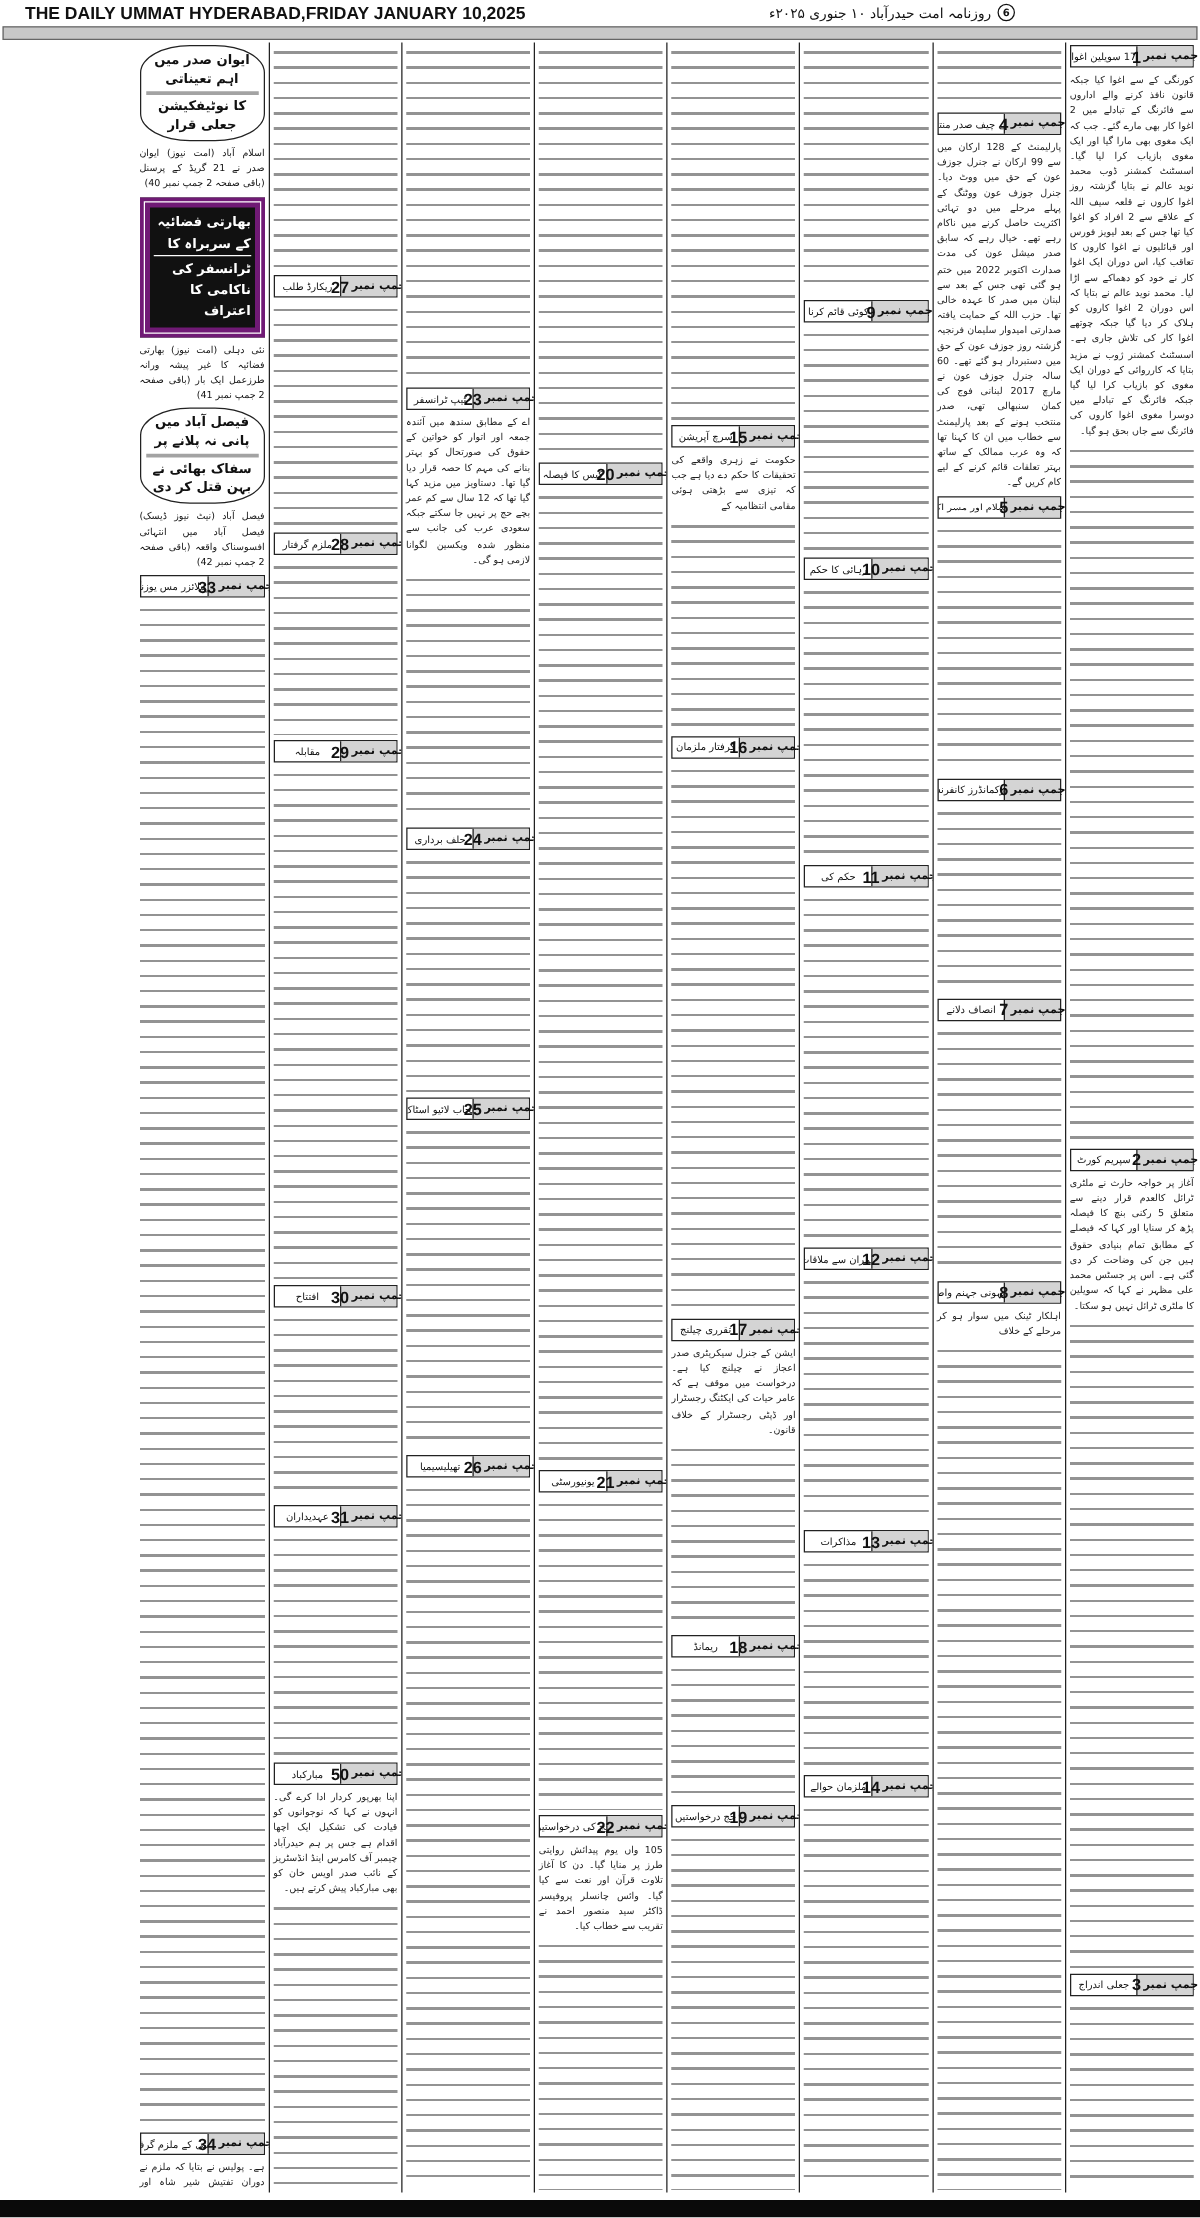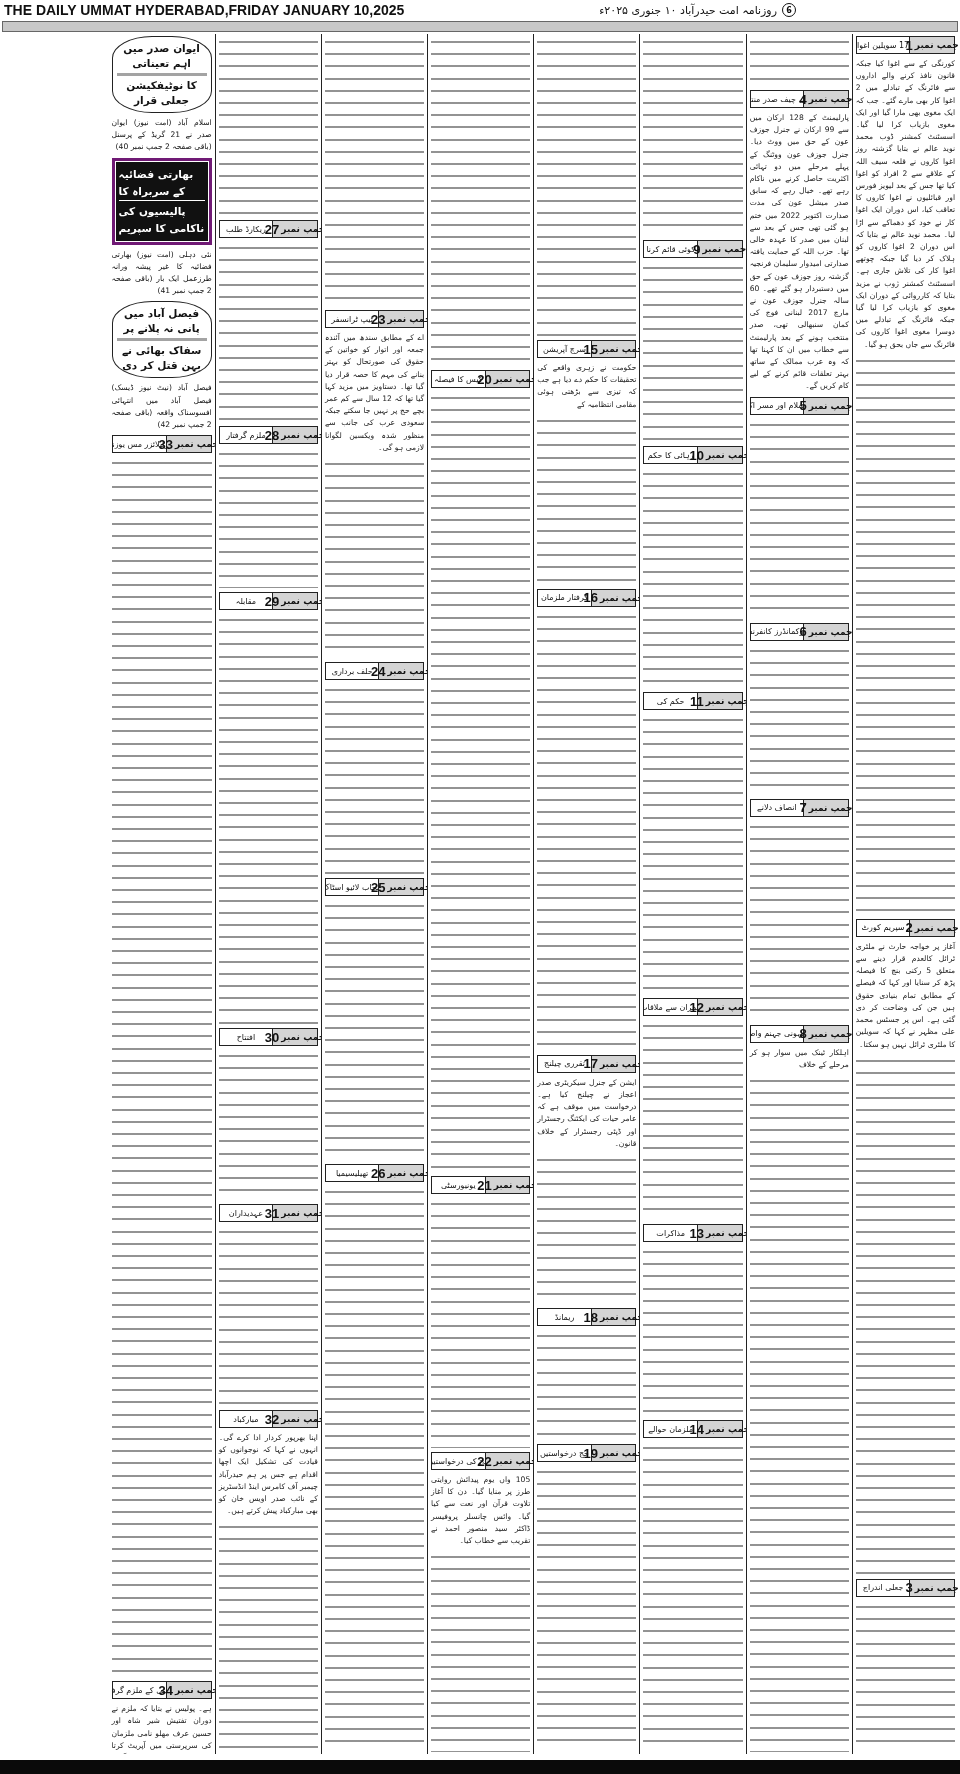--- a/index.html
+++ b/index.html
@@ -1,40 +1,40 @@
 <!DOCTYPE html>
 <html><head>
 <meta charset="utf-8">
 <style>
   * { box-sizing: border-box; margin: 0; padding: 0; }
   html, body { width: 960px; height: 1774px; background: #ffffff; overflow: hidden; }
   body { font-family: "DejaVu Sans", sans-serif; color: #111; position: relative; }
 
-  .masthead { position: absolute; left: 0; top: 0; width: 800px; height: 20px; display: flex; justify-content: space-between; align-items: center; padding: 0 4px; }
+  .masthead { position: absolute; left: 16px; top: 0; width: 800px; height: 20px; display: flex; justify-content: space-between; align-items: center; padding: 0 4px; }
   .masthead .en-title { font-family: "Liberation Sans", sans-serif; font-weight: bold; font-size: 14px; letter-spacing: 0; }
   .masthead .ur-title { font-family: "DejaVu Sans", sans-serif; font-size: 11px; direction: rtl; display: flex; align-items: center; gap: 5px; }
   .masthead .page-no { display: inline-flex; width: 14px; height: 14px; border: 1.5px solid #111; border-radius: 50%; align-items: center; justify-content: center; font-size: 8px; font-weight: bold; }
 
   .grey-band { position: absolute; left: 2px; top: 21px; width: 956px; height: 11px; background: #c8c8c8; border: 1px solid #666; }
 
   .columns { position: absolute; left: 2px; top: 34px; width: 956px; height: 1720px; display: flex; flex-direction: row-reverse; }
   .col { width: 106.2px; height: 100%; border-left: 1px solid #222; padding: 2px 3px; overflow: hidden; direction: rtl; display: flex; flex-direction: column; gap: 4px; }
   .col:last-child { border-left: none; }
 
   .box-head { display: flex; flex-direction: row; border: 1px solid #222; height: 18px; direction: rtl; flex-shrink: 0; }
   .box-head .num { width: 46%; background: #d4d4d4; border-left: 1px solid #222; display: flex; align-items: center; justify-content: center; font-size: 9px; font-weight: bold; white-space: nowrap; }
   .box-head .num b { font-family: "Liberation Sans", sans-serif; font-size: 13px; margin-right: 2px; }
   .box-head .topic { flex: 1; display: flex; align-items: center; justify-content: center; font-size: 8px; white-space: nowrap; overflow: hidden; }
 
   .body-text { font-size: 7.6px; line-height: 12.2px; text-align: justify; direction: rtl; color: #1a1a1a; flex-shrink: 0; }
   .filler { flex: 1; background-image: repeating-linear-gradient(to bottom, transparent 0, transparent 5px, #3a3a3a 5px, #3a3a3a 7px, transparent 7px, transparent 12.2px); opacity: 0.55; min-height: 10px; }
 
   .oval-head { border: 1.5px solid #222; border-radius: 40px / 22px; padding: 4px 4px; text-align: center; font-size: 10.5px; line-height: 15px; font-weight: bold; direction: rtl; flex-shrink: 0; }
   .oval-head .line2 { border-top: 3px solid #a3a3a3; margin-top: 2px; padding-top: 2px; }
-  .black-head { background: #111; color: #fff; padding: 4px 3px; text-align: left; font-size: 10.5px; line-height: 17px; font-weight: bold; border: 4px solid #701a75; outline: 1px solid #fff; outline-offset: -4px; flex-shrink: 0; }
+  .black-head { background: #111; color: #fff; padding: 4px 3px; text-align: right; font-size: 10.5px; line-height: 17px; font-weight: bold; border: 8px solid #701a75; outline: 1px solid #fff; outline-offset: -4px; flex-shrink: 0; }
   .black-head .line2 { border-top: 1px solid #fff; padding-top: 2px; }
   .lead { font-size: 7.6px; line-height: 12.2px; direction: rtl; text-align: justify; flex-shrink: 0; }
 
   .bottom-bar { position: absolute; left: 0; top: 1760px; width: 960px; height: 14px; background: #0a0a0a; }
 </style>
 </head>
 <body>
 
 <div class="masthead">
   <span class="en-title">THE DAILY UMMAT HYDERABAD,FRIDAY JANUARY 10,2025</span>
@@ -323,37 +323,37 @@
       <div class="num">
           <span>جمپ نمبر</span>
           <b>31</b>
         </div>
       <div class="topic">عہدیداران</div>
     </div>
     <div class="filler" style="flex:0 0 180px"></div>
     <div class="box-head">
       <div class="num">
           <span>جمپ نمبر</span>
-          <b>32</b>
+          <b>50</b>
         </div>
       <div class="topic">مبارکباد</div>
     </div>
     <div class="body-text">اپنا بھرپور کردار ادا کرے گی۔ انہوں نے کہا کہ نوجوانوں کو قیادت کی تشکیل ایک اچھا اقدام ہے جس پر ہم حیدرآباد چیمبر آف کامرس اینڈ انڈسٹریز کے نائب صدر اویس خان کو بھی مبارکباد پیش کرتے ہیں۔</div>
     <div class="filler"></div>
   </div>
 
   <div class="col">
     <div class="oval-head">
       <div>ایوان صدر میں اہم تعیناتی</div>
       <div class="line2">کا نوٹیفکیشن جعلی قرار</div>
     </div>
     <div class="lead">اسلام آباد (امت نیوز) ایوان صدر نے 21 گریڈ کے پرسنل (باقی صفحہ 2 جمپ نمبر 40)</div>
     <div class="black-head">
       <div>بھارتی فضائیہ کے سربراہ کا</div>
-      <div class="line2">پالیسیوں کی ناکامی کا سپریم</div>
+      <div class="line2">ٹرانسفر کی ناکامی کا اعتراف</div>
     </div>
     <div class="lead">نئی دہلی (امت نیوز) بھارتی فضائیہ کا غیر پیشہ ورانہ طرزعمل ایک بار (باقی صفحہ 2 جمپ نمبر 41)</div>
     <div class="oval-head">
       <div>فیصل آباد میں پانی نہ پلانے پر</div>
       <div class="line2">سفاک بھائی نے بہن قتل کر دی</div>
     </div>
     <div class="lead">فیصل آباد (نیٹ نیوز ڈیسک) فیصل آباد میں انتہائی افسوسناک واقعہ (باقی صفحہ 2 جمپ نمبر 42)</div>
     <div class="box-head">
       <div class="num">
           <span>جمپ نمبر</span>

